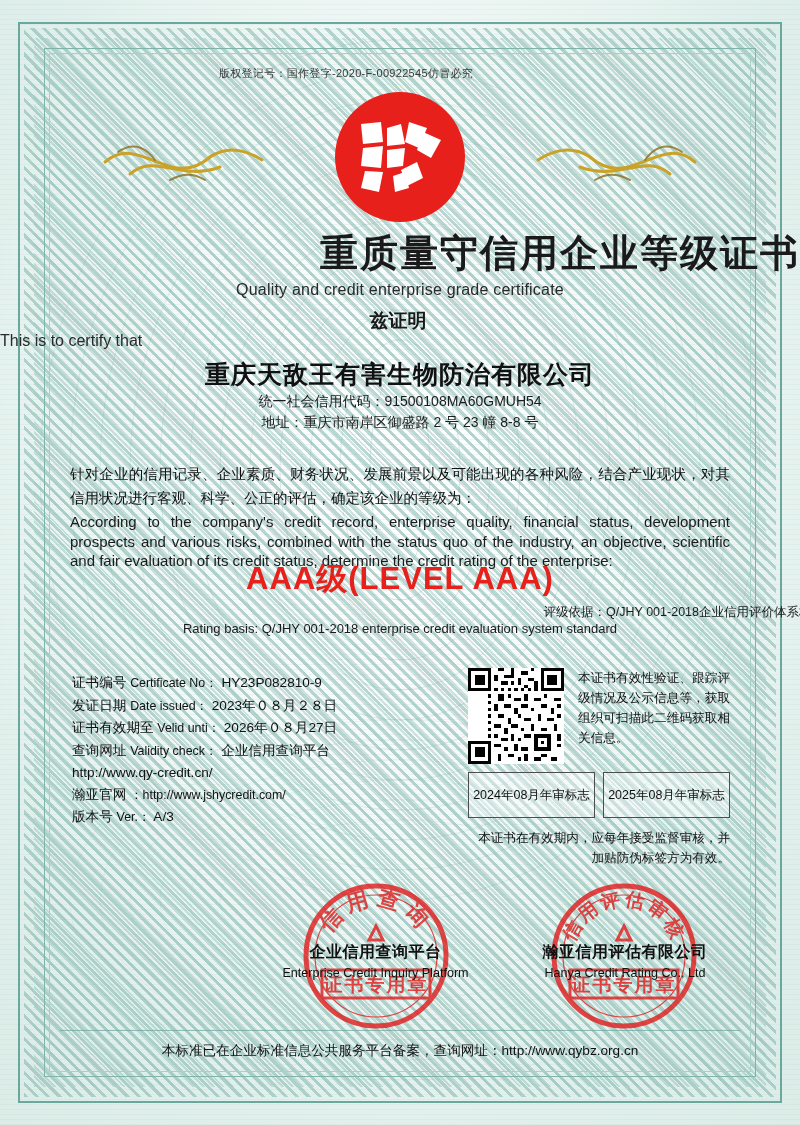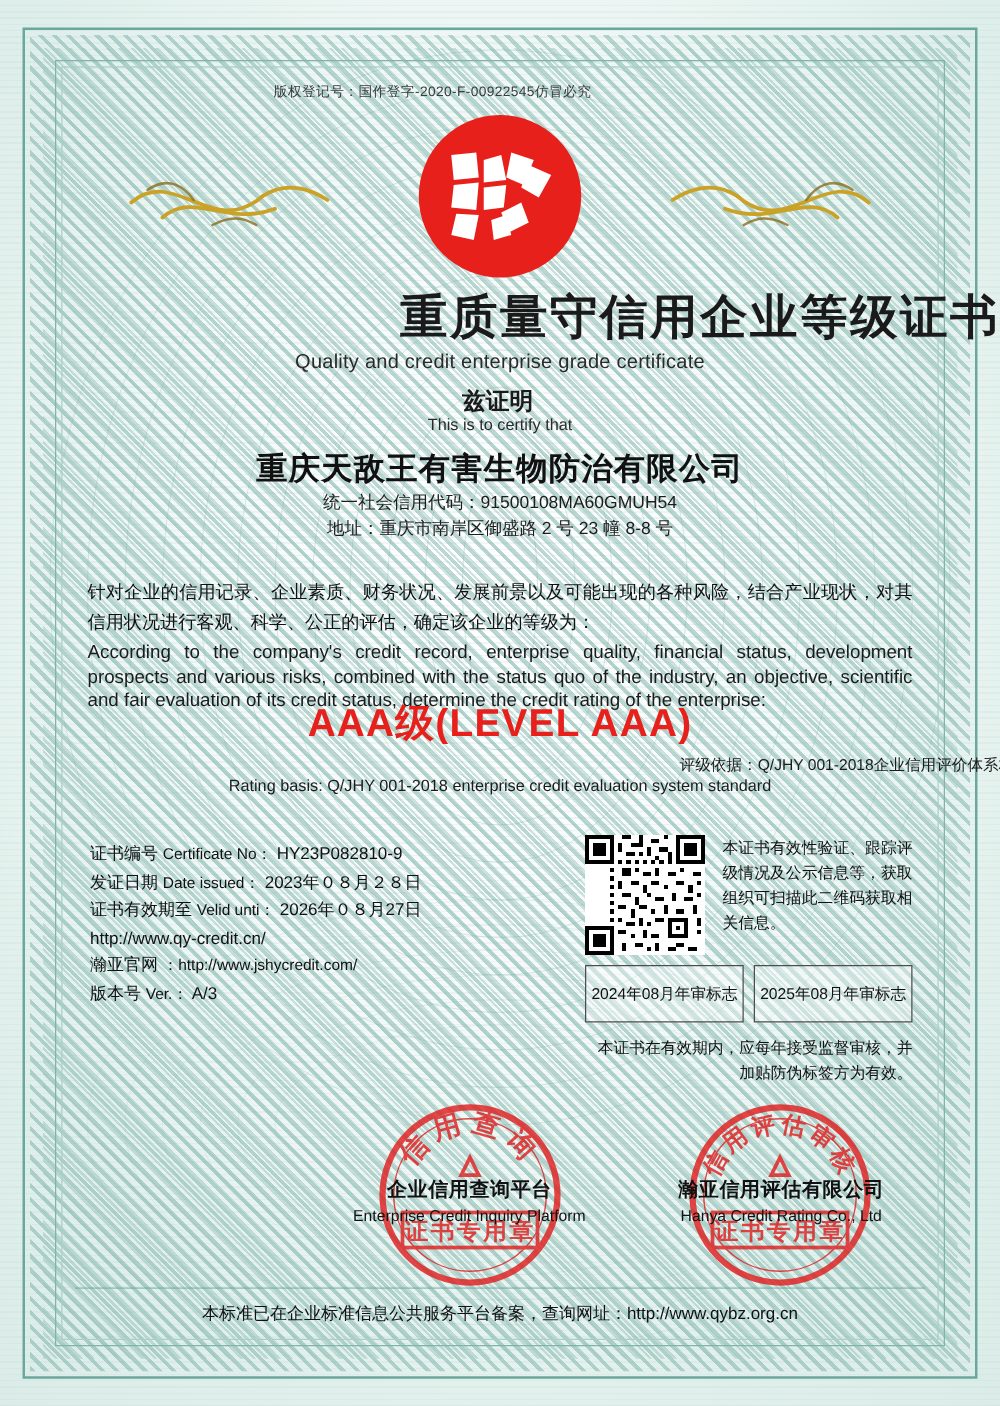--- a/index.html
+++ b/index.html
@@ -78,22 +78,22 @@
   }
   .title-en{
     position:absolute;top:281px;left:0;width:800px;text-align:center;
     font-size:16px;color:#2a2a2a;letter-spacing:.2px;
   }
   .certify-cn{
     position:absolute;top:308px;left:0;width:796px;text-align:center;
     font-size:19px;font-weight:bold;color:#1a1a1a;
   }
   .certify-en{
-    position:absolute;top:332px;left:0;width:800px;text-align:center;
-    font-size:13px;color:#2a2a2a;
+    position:absolute;top:332px;left:0;width:800px;
+    font-size:16px;color:#2a2a2a;
   }
   .company{
     position:absolute;top:358px;left:0;width:800px;text-align:center;
     font-size:25px;font-weight:bold;color:#111;letter-spacing:1px;
   }
   .usci{
     position:absolute;top:393px;left:0;width:800px;text-align:center;
     font-size:14px;color:#1d1d1d;
   }
   .addr{
@@ -295,20 +295,25 @@
     </div>
     <div class="row">
       <span class="lbl-cn">发证日期</span>
       <span class="lbl-en">Date issued：</span>
       <span class="val">2023年０８月２８日</span>
     </div>
     <div class="row">
       <span class="lbl-cn">证书有效期至</span>
       <span class="lbl-en">Velid unti：</span>
       <span class="val">2026年０８月27日</span>
+    </div>
+    <div class="row">
+      <span class="lbl-cn">查询网址</span>
+      <span class="lbl-en">Validity check：</span>
+      <span class="val">企业信用查询平台</span>
     </div>
     <div class="row">
       <span class="val">http://www.qy-credit.cn/</span>
     </div>
     <div class="row">
       <span class="lbl-cn">瀚亚官网</span>
       <span class="lbl-en">：http://www.jshycredit.com/</span>
     </div>
     <div class="row">
       <span class="lbl-cn">版本号</span>

